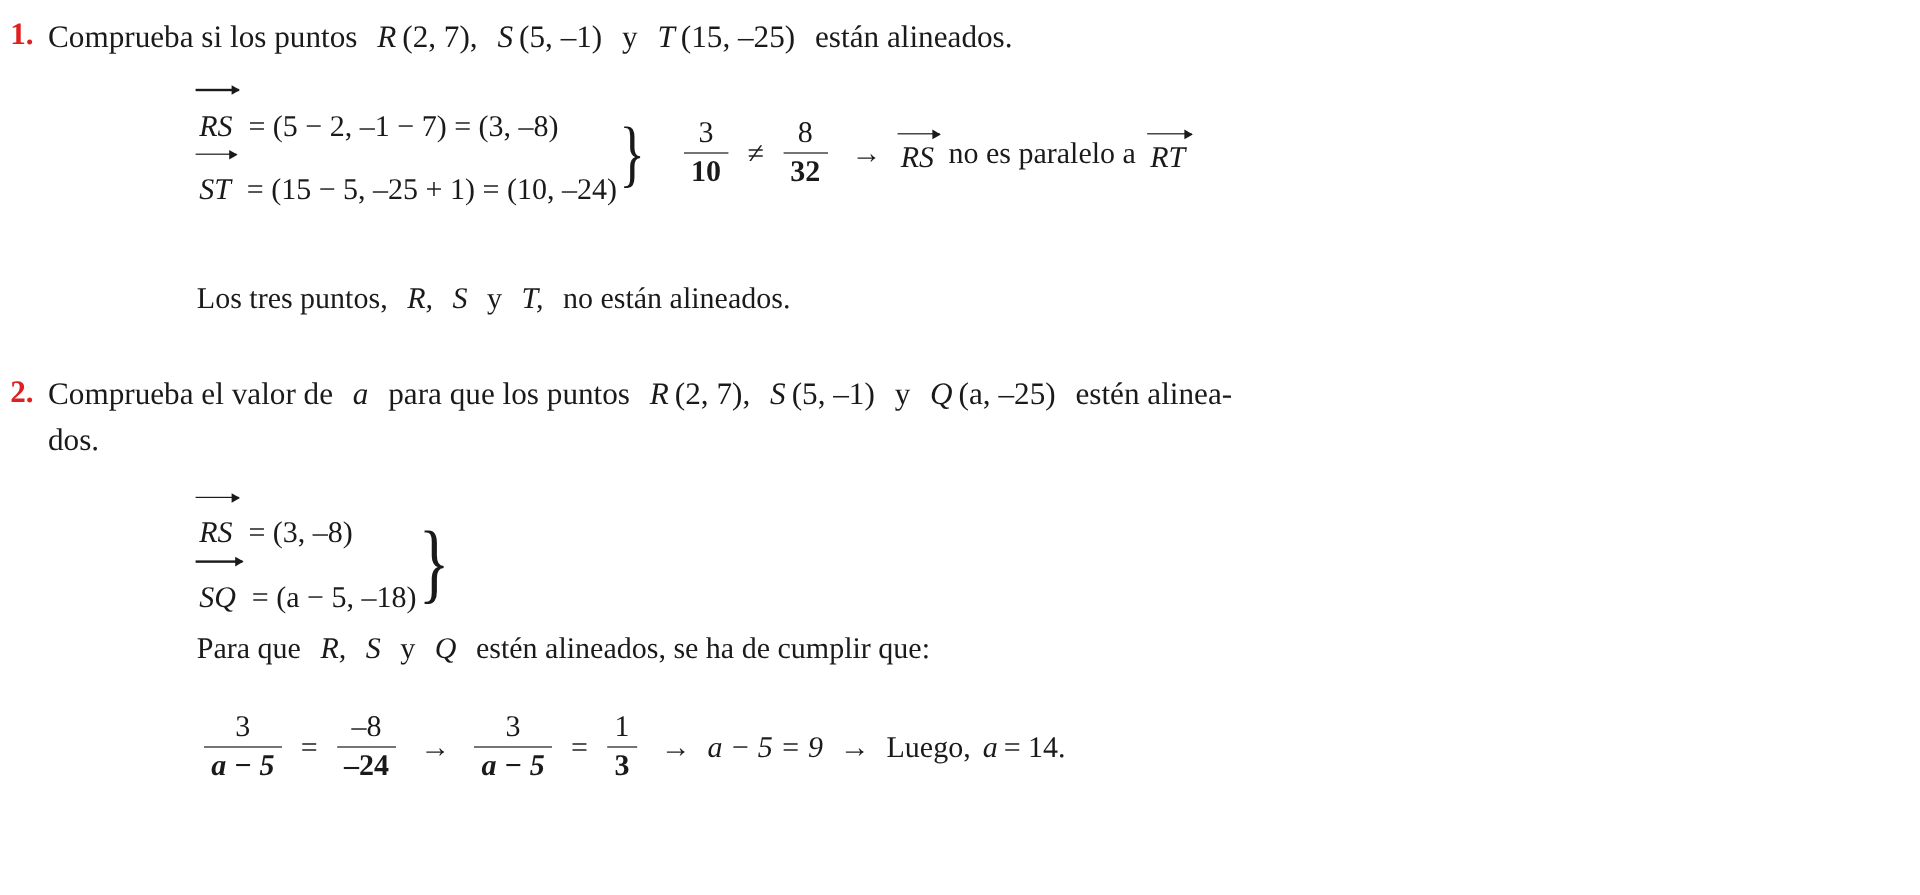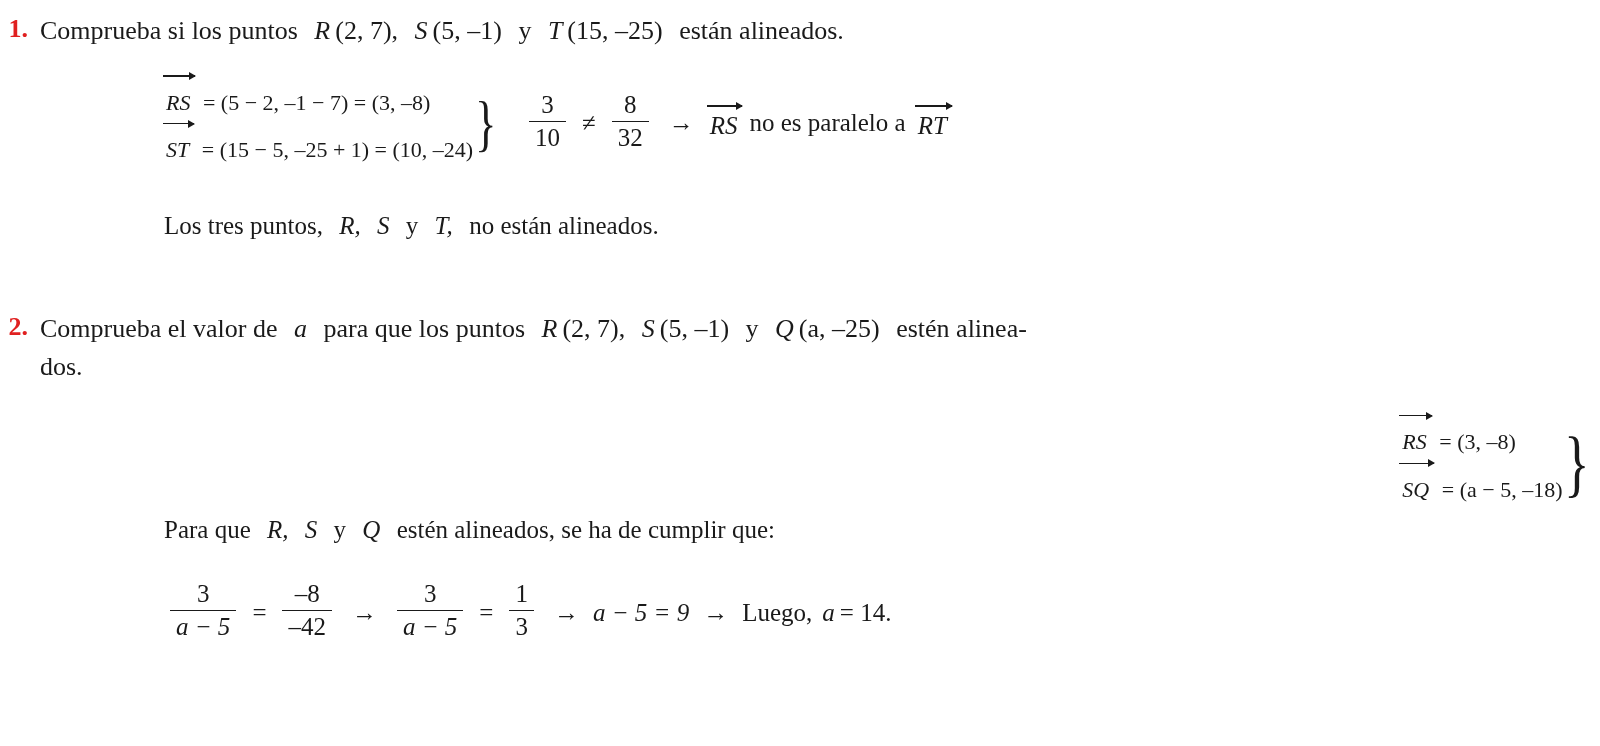--- a/index.html
+++ b/index.html
@@ -93,32 +93,33 @@
     top: -2px;
   }
   .frac .num {
     display: block;
     padding: 0 6px 2px 6px;
   }
   .frac .den {
     display: block;
     border-top: 1.6px solid #1a1a1a;
     padding: 2px 6px 0 6px;
+    font-weight: bold;
   }
 
   
   .sys {
     display: flex;
     align-items: center;
   }
   .sys-rows {
     display: inline-block;
   }
   .sys-row {
-    font-size: 22px;
+    font-size: 25px;
     line-height: 1.9;
     white-space: nowrap;
   }
   .brace {
     display: inline-block;
     font-size: 62px;
     line-height: 0.9;
     font-family: "Liberation Serif", serif;
     margin-left: 2px;
     transform: scaleX(0.72);
@@ -134,24 +135,24 @@
     font-size: 25px;
     margin-left: 18px;
     white-space: nowrap;
   }
   .arrow { margin: 0 14px; font-size: 25px; }
   .neq { margin: 0 10px; font-size: 25px; }
 
   
   .blk1 { position: absolute; left: 0; top: 12px; width: 1600px; }
   .blk1-sys { margin-top: 26px; margin-left: 164px; }
-  .blk1-txt { margin-top: 36px; margin-left: 164px; }
+  .blk1-txt { margin-top: 48px; margin-left: 164px; }
 
   .blk2 { position: absolute; left: 0; top: 310px; width: 1600px; }
-  .blk2-sys { margin-top: 30px; margin-left: 164px; justify-content: flex-end; }
+  .blk2-sys { margin-top: 30px; margin-left: 164px; }
   .blk2-txt { margin-left: 164px; }
   .blk2-eq { margin-top: 34px; margin-left: 164px; display: flex; align-items: center; font-size: 25px; }
 </style>
 </head>
 <body>
 
 <div class="page">
 
   <div class="blk1 exercise">
 
@@ -250,21 +251,21 @@
     </div>
 
     <div class="blk2-eq">
       <span class="frac">
         <span class="num">3</span>
         <span class="den ital">a − 5</span>
       </span>
       <span class="neq">=</span>
       <span class="frac">
         <span class="num">–8</span>
-        <span class="den">–42</span>
+        <span class="den">–24</span>
       </span>
       <span class="arrow">→</span>
       <span class="frac">
         <span class="num">3</span>
         <span class="den ital">a − 5</span>
       </span>
       <span class="neq">=</span>
       <span class="frac">
         <span class="num">1</span>
         <span class="den">3</span>

